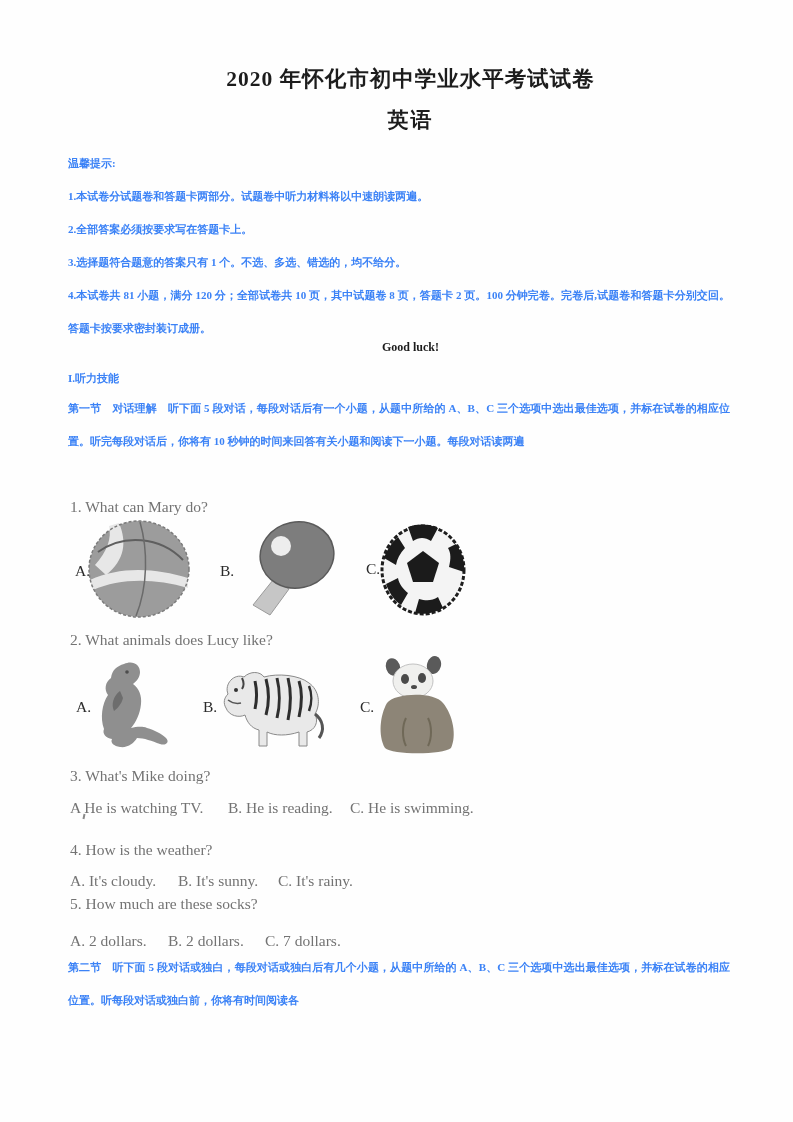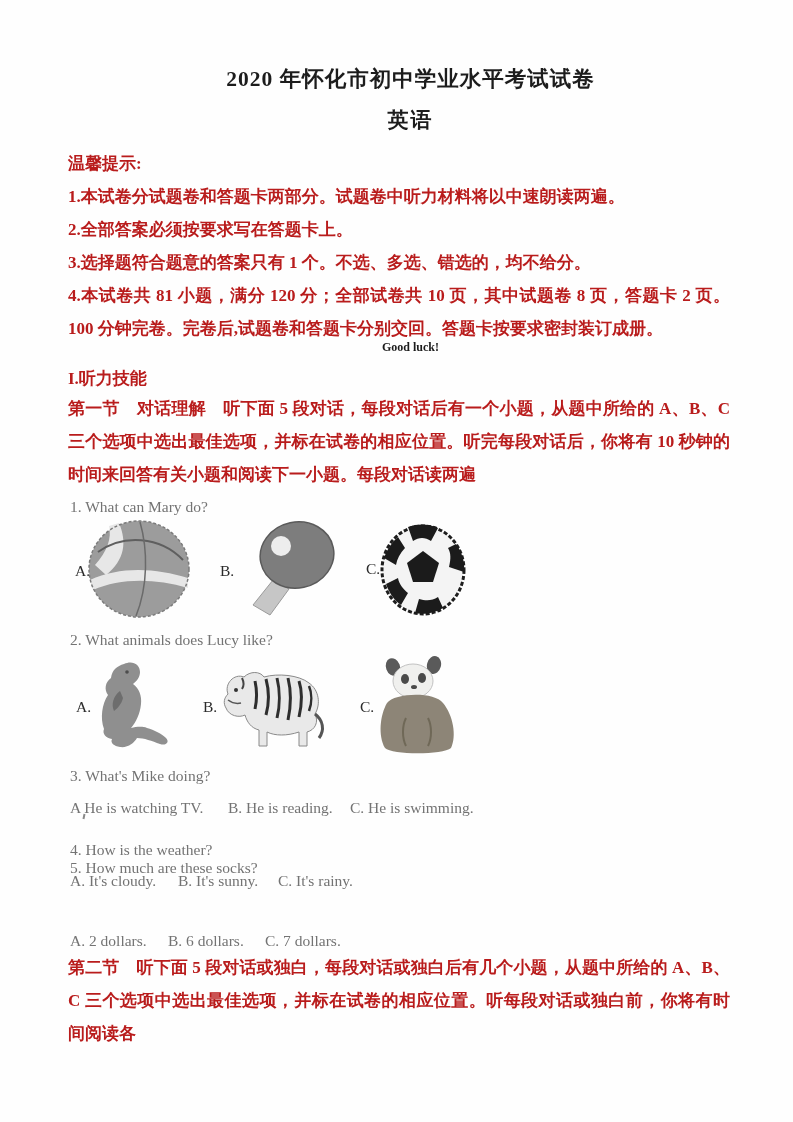--- a/index.html
+++ b/index.html
@@ -1,19 +1,19 @@
 <!DOCTYPE html>
 <html><head>
 <meta charset="utf-8">
 <style>
   html,body{margin:0;padding:0;background:#ffffff;}
   .page{position:relative;width:793px;height:1122px;background:#fefefe;overflow:hidden;
         font-family:"Liberation Serif",serif;color:#1c1c1c;}
   .abs{position:absolute;}
-  .zh{font-family:"Liberation Serif",serif;font-weight:bold;font-size:17px;line-height:33px;color:#b91c1c;}
+  .zh{font-family:"Liberation Serif",serif;font-weight:bold;font-size:11px;line-height:33px;color:#3b82f6;}
   .en{font-family:"Liberation Serif",serif;font-size:15.5px;line-height:19px;color:#737373;}
   .center{left:14px;width:793px;text-align:center;}
   .para{left:68px;width:662px;text-align:justify;}
   .doc-title{font-size:21.5px;font-weight:bold;letter-spacing:1px;}
   .doc-subtitle{font-size:21px;font-weight:bold;letter-spacing:2px;}
   .goodluck{font-size:12px;font-weight:bold;}
   .opt-label{font-family:"Liberation Serif",serif;font-size:15.5px;color:#2a2a2a;}
   .footer{font-family:"Liberation Sans",sans-serif;font-size:17px;color:#8f9193;letter-spacing:1.5px;}
   .artifact{width:2px;height:5px;background:#8a8a8a;transform:rotate(12deg);}
   svg{display:block;}
@@ -121,23 +121,23 @@
   </div>
   <div class="abs artifact" style="left:83px;top:814px;"></div>
 
   <div class="abs en" style="left:70px;top:840px;">4. How is the weather?</div>
   <div class="abs" style="left:0;top:871px;width:793px;height:20px;">
     <span class="abs en" style="left:70px;">A. It's cloudy.</span>
     <span class="abs en" style="left:178px;">B. It's sunny.</span>
     <span class="abs en" style="left:278px;">C. It's rainy.</span>
   </div>
 
-  <div class="abs en" style="left:70px;top:858px;">5. How much are these socks?</div>
+  <div class="abs en" style="left:70px;top:894px;">5. How much are these socks?</div>
   <div class="abs" style="left:0;top:931px;width:793px;height:20px;">
     <span class="abs en" style="left:70px;">A. 2 dollars.</span>
-    <span class="abs en" style="left:168px;">B. 6 dollars.</span>
+    <span class="abs en" style="left:168px;">B. 2 dollars.</span>
     <span class="abs en" style="left:265px;">C. 7 dollars.</span>
   </div>
 
   <div class="abs zh para" style="top:951px;">第二节　听下面 5 段对话或独白，每段对话或独白后有几个小题，从题中所给的 A、B、C 三个选项中选出最佳选项，并标在试卷的相应位置。听每段对话或独白前，你将有时间阅读各</div>
 
 
 </div>
 
 </body></html>

